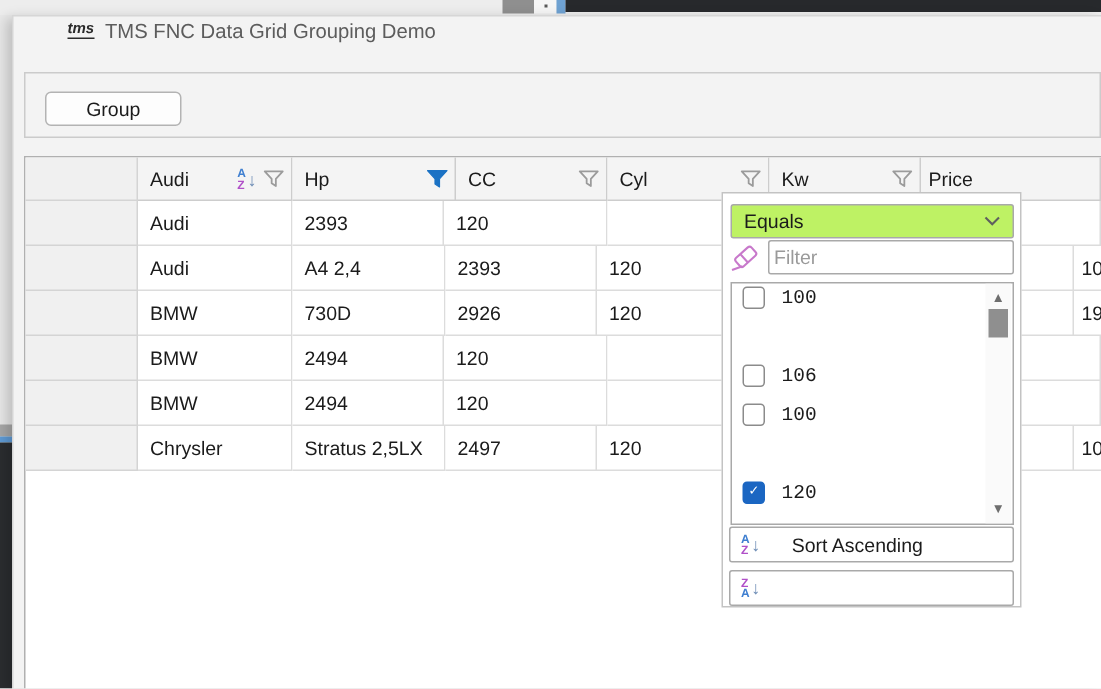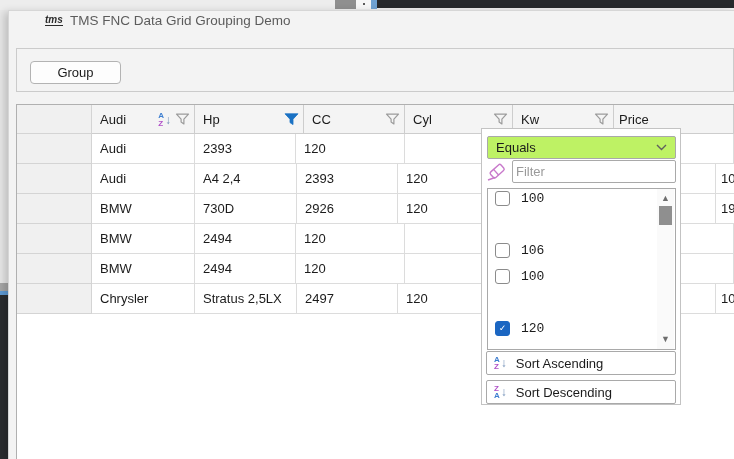--- a/index.html
+++ b/index.html
@@ -117,21 +117,21 @@
     color:#6e6e6e; font-size:9px; text-align:center; line-height:15px;
   }
   .scroll-up { top:2px; } .scroll-down { bottom:2px; }
   .scroll-thumb { position:absolute; left:2px; top:17px; width:13px; height:19px; background:#8f8f8f; }
   .sort-btn {
     position:absolute; left:4px; width:190px; height:24px;
     background:#fff; border:1px solid #a9a9a9; border-radius:2px;
     display:flex; align-items:center; padding-left:7px;
   }
   .sort-btn.asc { top:222px; } .sort-btn.desc { top:251px; }
-  .sort-btn .lbl { margin-left:9px; font-size:13px; }
+  .sort-btn .lbl { margin-left:21px; font-size:13px; }
 </style>
 </head>
 <body>
 
 <div class="abs bg-top-strip"></div>
 <div class="abs bg-gray-square"></div>
 <div class="abs bg-white-square">
     <span class="dot"></span>
   </div>
 <div class="abs bg-blue-sliver"></div>
@@ -312,15 +312,14 @@
     <span class="lbl">Sort Ascending</span>
   </div>
   <div class="sort-btn desc">
     <span class="icon-az">
       <span class="az-col">
           <span class="az-z">Z</span>
           <span class="az-a">A</span>
         </span>
       <span class="az-arrow">↓</span>
     </span>
-    <span class="lbl">Sort Descending</span>
   </div>
 </div>
 
 </body></html>

